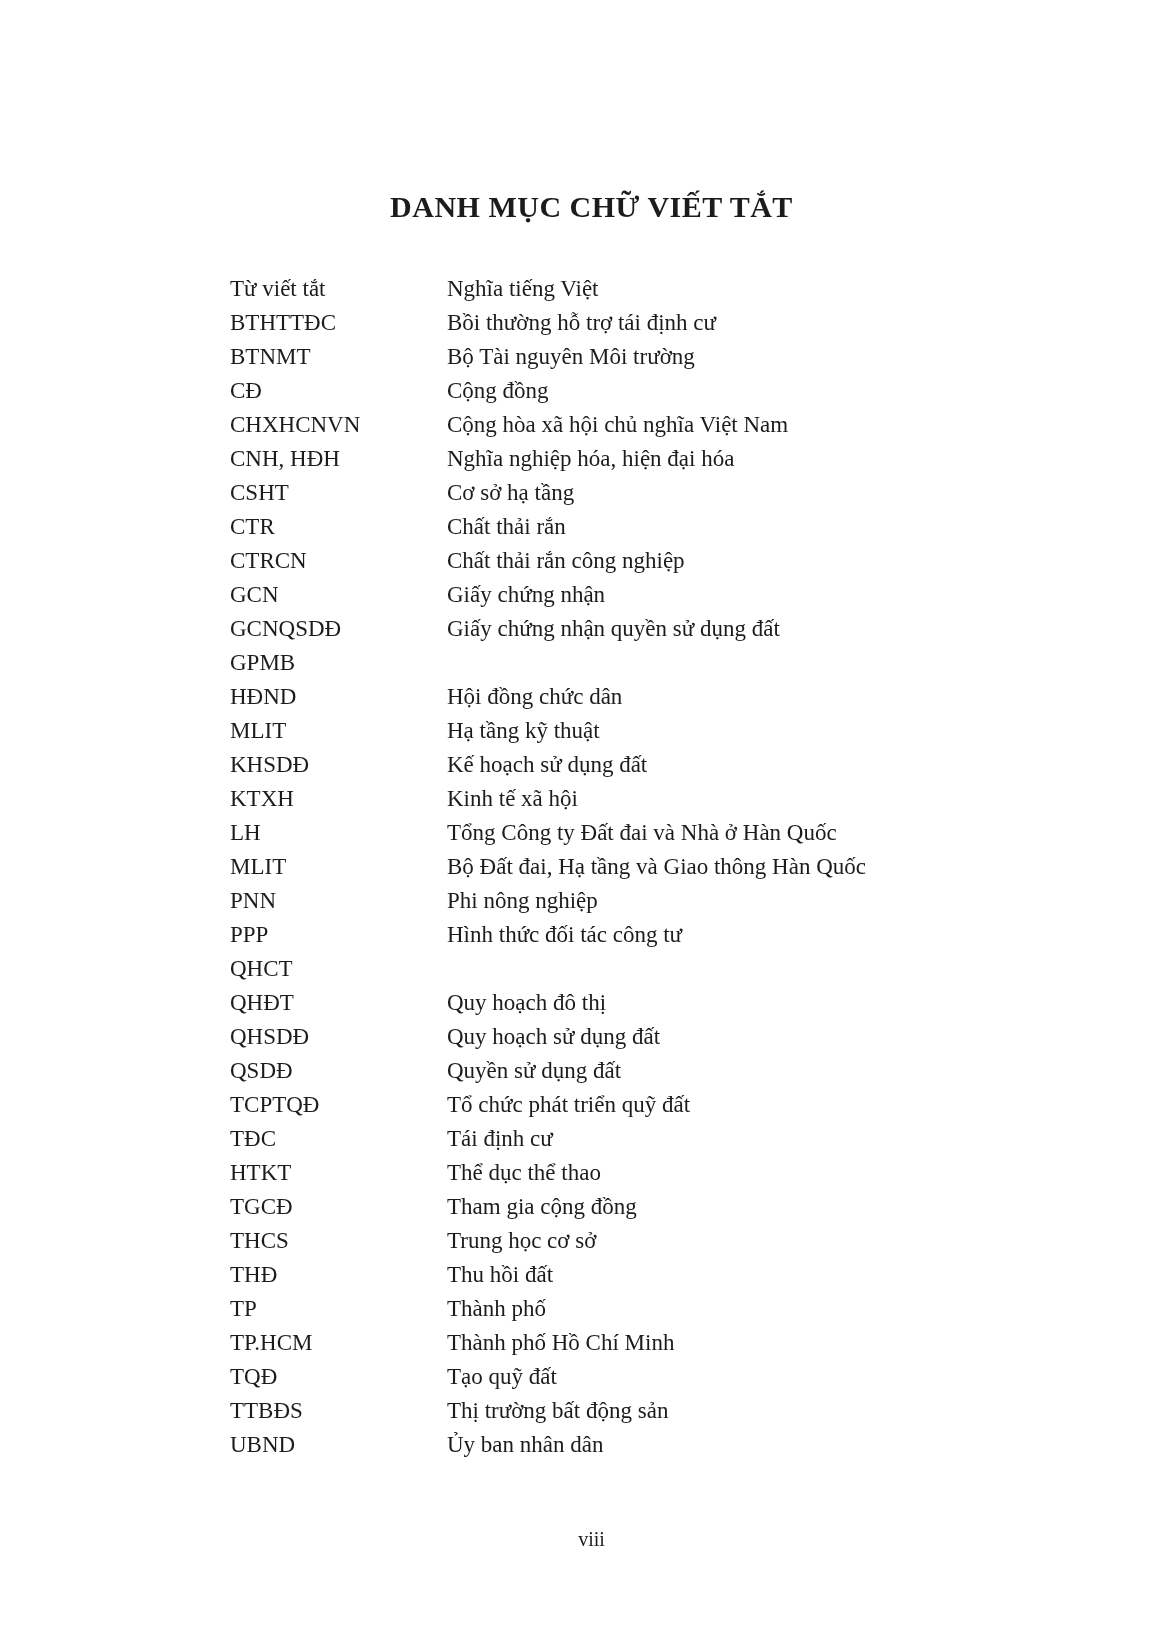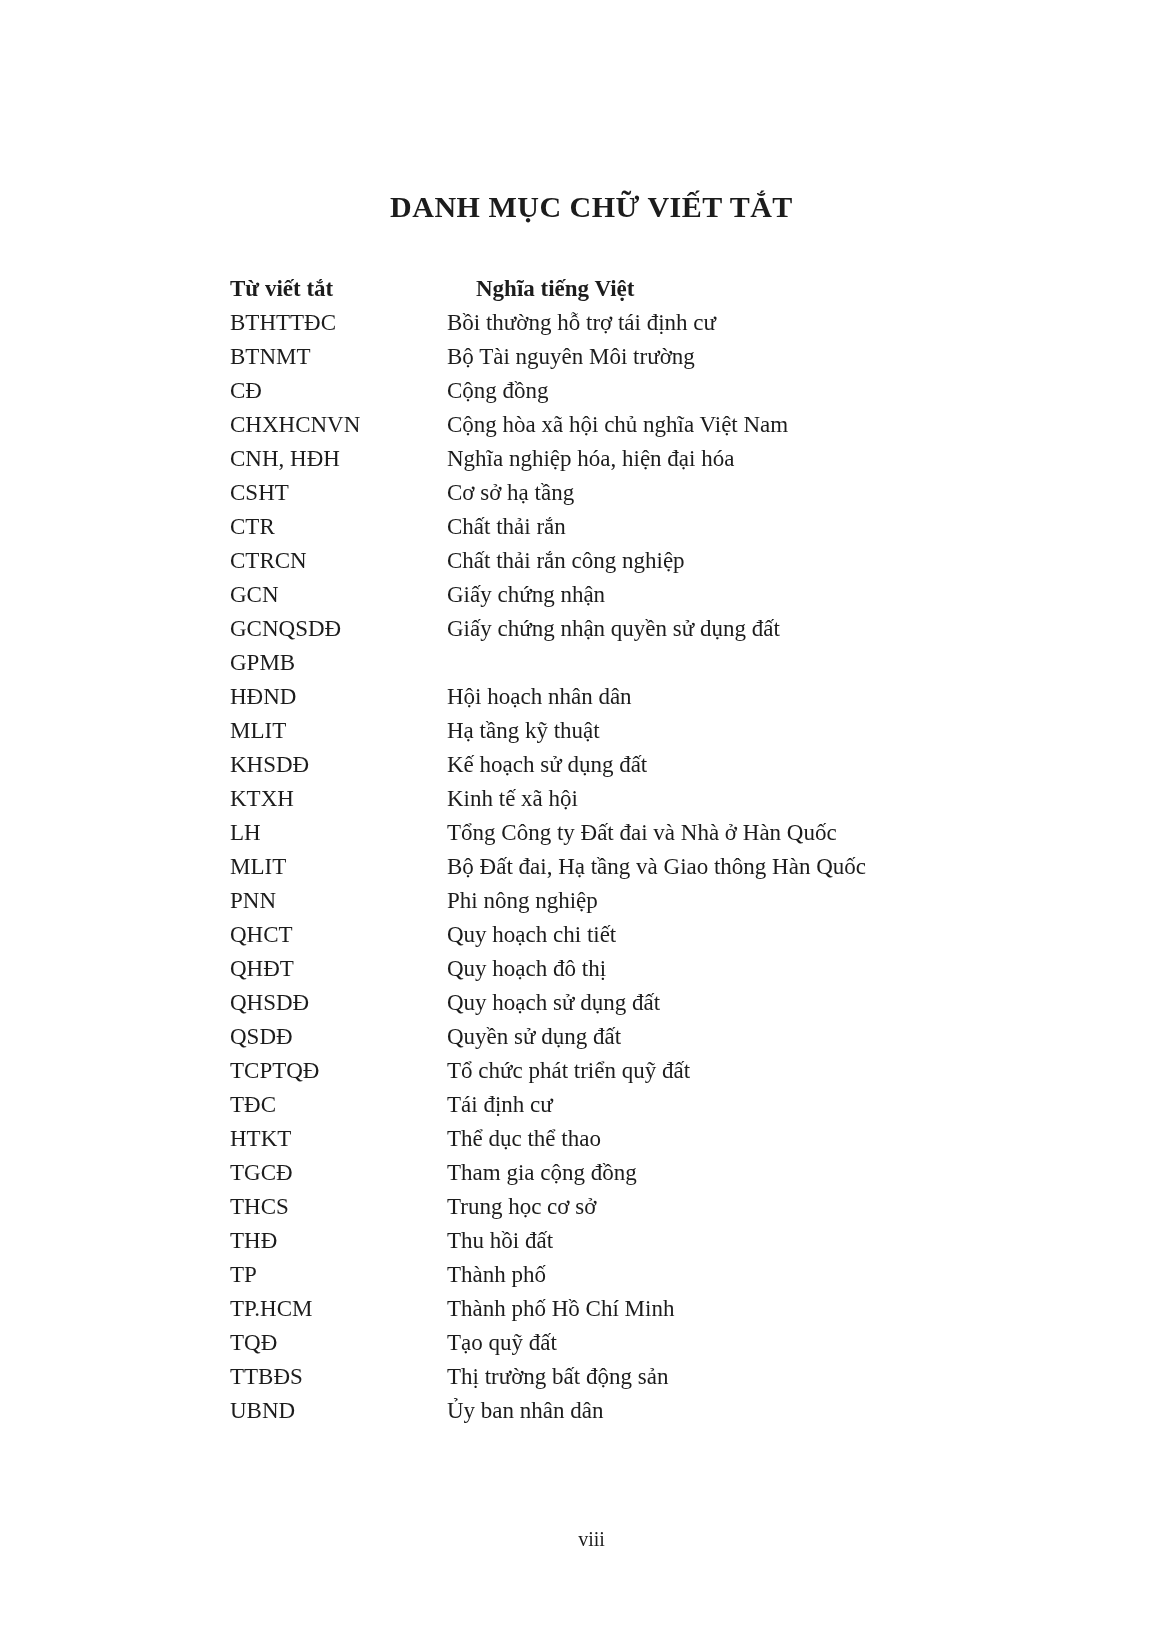--- a/index.html
+++ b/index.html
@@ -35,22 +35,21 @@
     width: 760px;
   }
   .row {
     display: flex;
     height: 34px;
     font-size: 23px;
     line-height: 34px;
     white-space: nowrap;
   }
   .header-row {
-    font-weight: bold;
-    gap: 29px;
+    font-weight: normal;
   }
   .abbr {
     width: 217px;
     flex-shrink: 0;
   }
   .meaning {
     flex: 1;
   }
   .page-number {
     position: absolute;
@@ -123,21 +122,21 @@
     <span class="abbr">GCNQSDĐ</span>
     <span class="meaning">Giấy chứng nhận quyền sử dụng đất</span>
   </div>
 
   <div class="row">
     <span class="abbr">GPMB</span>
   </div>
 
   <div class="row">
     <span class="abbr">HĐND</span>
-    <span class="meaning">Hội hoạch nhân dân</span>
+    <span class="meaning">Hội đồng chức dân</span>
   </div>
 
   <div class="row">
     <span class="abbr">MLIT</span>
     <span class="meaning">Hạ tầng kỹ thuật</span>
   </div>
 
   <div class="row">
     <span class="abbr">KHSDĐ</span>
     <span class="meaning">Kế hoạch sử dụng đất</span>
@@ -156,24 +155,27 @@
   <div class="row">
     <span class="abbr">MLIT</span>
     <span class="meaning">Bộ Đất đai, Hạ tầng và Giao thông Hàn Quốc</span>
   </div>
 
   <div class="row">
     <span class="abbr">PNN</span>
     <span class="meaning">Phi nông nghiệp</span>
   </div>
 
+  <div class="row">
+    <span class="abbr">PPP</span>
+    <span class="meaning">Hình thức đối tác công tư</span>
+  </div>
 
   <div class="row">
     <span class="abbr">QHCT</span>
-    <span class="meaning">Quy hoạch chi tiết</span>
   </div>
 
   <div class="row">
     <span class="abbr">QHĐT</span>
     <span class="meaning">Quy hoạch đô thị</span>
   </div>
 
   <div class="row">
     <span class="abbr">QHSDĐ</span>
     <span class="meaning">Quy hoạch sử dụng đất</span>

